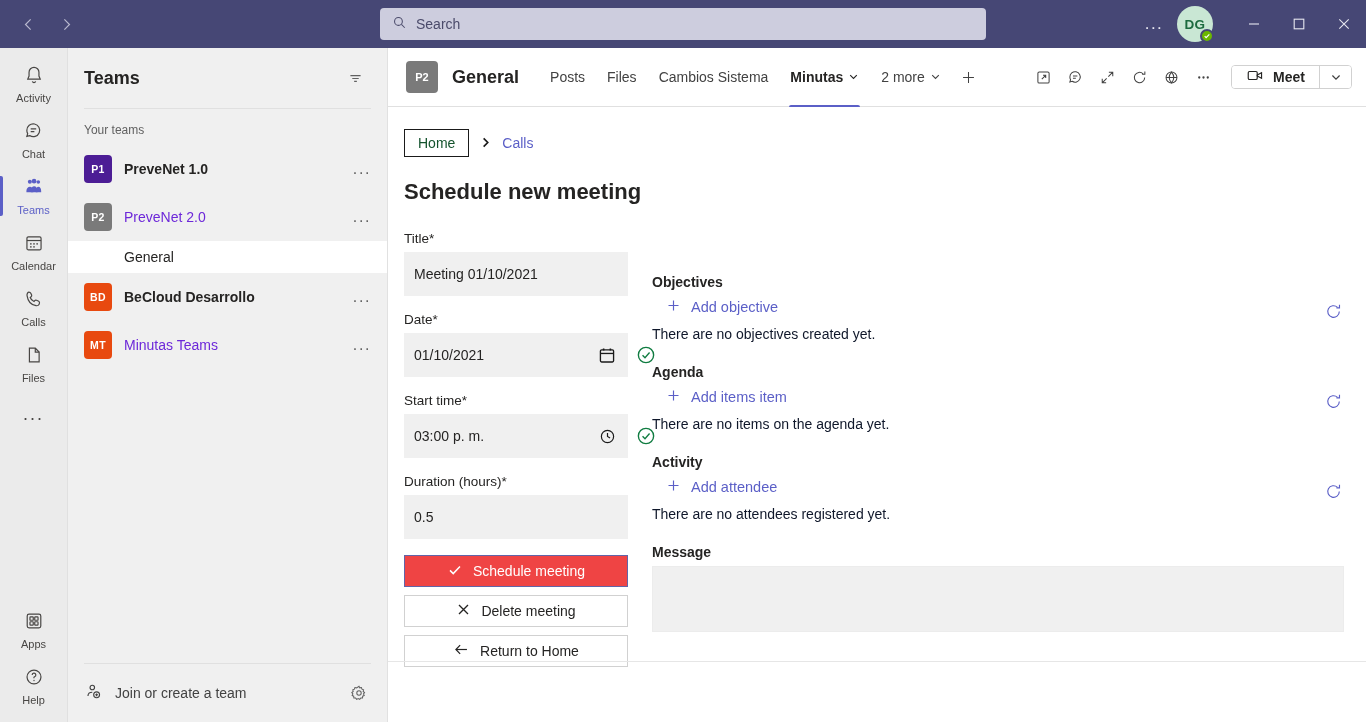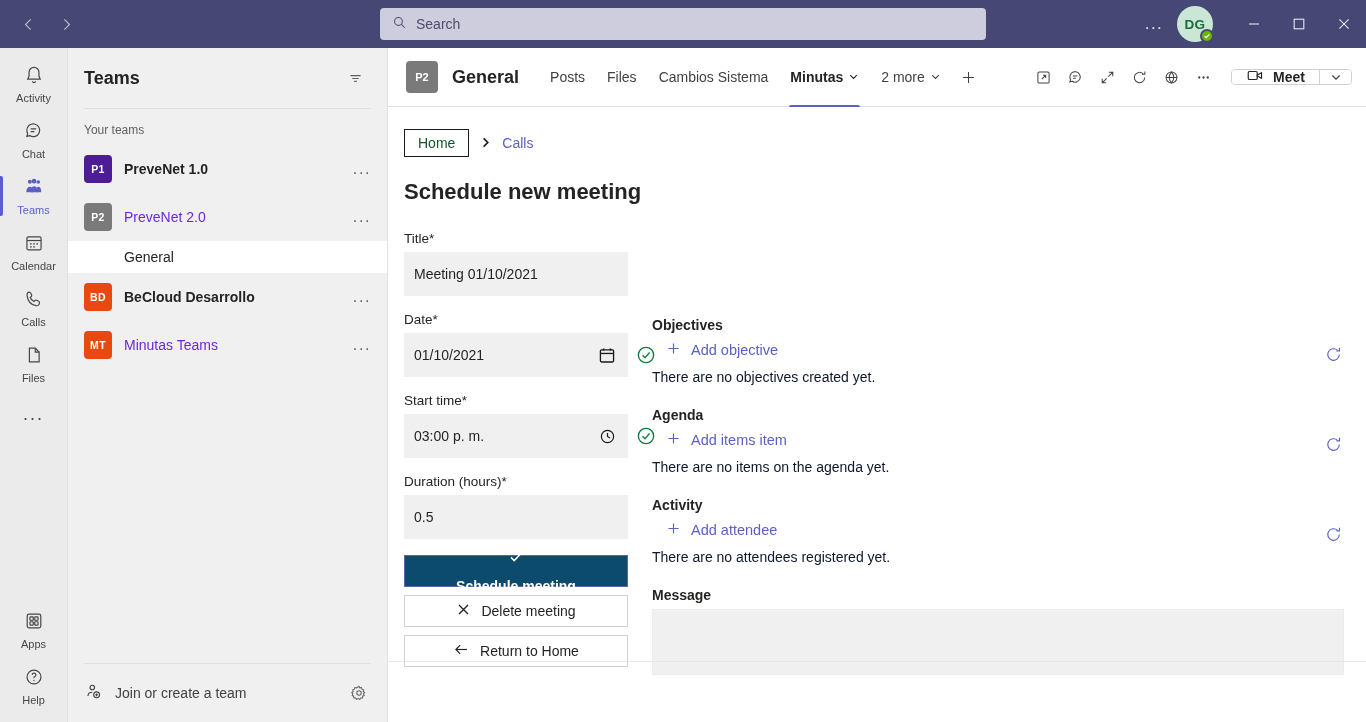--- a/index.html
+++ b/index.html
@@ -141,57 +141,57 @@
     position: relative;
   }
   .tab.active { font-weight: 700; color: #252423; }
   .tab.active::after {
     content: ""; position: absolute; left: 10px; right: 10px; bottom: 0;
     height: 2px; background: #5b5fc7; border-radius: 2px 2px 0 0;
   }
   .tab-add { display:flex; align-items:center; justify-content:center; width: 34px; height: 59px; color:#424242; cursor:pointer; }
   .hdr-right { margin-left: auto; display: flex; align-items: center; gap: 0; }
   .hdr-icon { width: 32px; height: 32px; border-radius:4px; display:flex; align-items:center; justify-content:center; color:#424242; cursor:pointer; }
-  .meet-group { display: flex; align-items: stretch; margin-left: 12px; border: 1px solid #d1d1d1; border-radius: 4px; overflow: hidden; height: 16px; }
+  .meet-group { display: flex; align-items: stretch; margin-left: 12px; border: 1px solid #d1d1d1; border-radius: 4px; overflow: hidden; height: 24px; }
   .meet-btn {
     display:flex; align-items:center; gap: 8px; padding: 0 14px;
     font-size: 14px; font-weight: 600; color: #252423; background: #fff; cursor: pointer;
   }
   .meet-caret { width: 32px; display:flex; align-items:center; justify-content:center; border-left: 1px solid #d1d1d1; background:#fff; cursor:pointer; color:#424242; }
 
   
   .canvas { flex: 1; overflow: hidden; padding: 22px 22px 0 16px; position: relative; }
   .breadcrumb { display: flex; align-items: center; gap: 10px; margin-bottom: 22px; }
   .crumb-box {
     border: 1px solid #1a1a1a; background: #fff; color: #14532d;
     font-size: 14px; padding: 5px 13px; cursor: pointer;
   }
   .crumb-sep { color: #1a1a1a; font-size: 15px; font-weight: 700; }
   .crumb-link { color: #5b5fc7; font-size: 14px; cursor: pointer; }
   .page-title { font-size: 22px; font-weight: 700; color: #252423; margin-bottom: 26px; }
 
-  .cols { display: flex; gap: 24px; align-items: flex-end; }
+  .cols { display: flex; gap: 24px; align-items: center; }
   .col-left { width: 224px; flex: 0 0 224px; }
   .col-right { flex: 1; min-width: 0; max-width: 694px; }
 
   .field-label { font-size: 13.5px; color: #252423; margin-bottom: 6px; }
   .field-box {
     height: 44px; background: #f0f0f0; display: flex; align-items: center;
     padding: 0 10px; margin-bottom: 16px; cursor: text;
   }
   .field-box .val { font-size: 14px; color: #252423; flex: 1; }
   .field-icon { width: 22px; display:flex; align-items:center; justify-content:center; color:#1a1a1a; cursor:pointer; }
   .valid-check { width: 24px; margin-left: 6px; display:flex; align-items:center; justify-content:center; }
 
   .btn {
     height: 32px; width: 224px; display: flex; align-items: center; justify-content: center;
     gap: 10px; font-size: 14px; cursor: pointer; margin-bottom: 8px;
     border: 1px solid transparent;
   }
-  .btn-primary { background: #0c4a6e; color: #fff; font-weight: 700; border-color:#6264a7;flex-direction:column; }
+  .btn-primary { background: #ef4444; color: #fff; font-weight: 400; border-color:#6264a7; }
   .btn-secondary { background: #fff; color: #252423; border-color: #d1d1d1; }
 
   .sect { margin-bottom: 22px; position: relative; }
   .sect-title { font-size: 14px; font-weight: 700; color: #252423; margin-bottom: 6px; }
   .add-link {
     display: inline-flex; align-items: center; gap: 10px;
     color: #5b5fc7; font-size: 14.5px; cursor: pointer; padding: 2px 0 2px 14px;
   }
   .empty-text { font-size: 14px; color: #0f172a; margin-top: 8px; }
   .refresh-btn {

